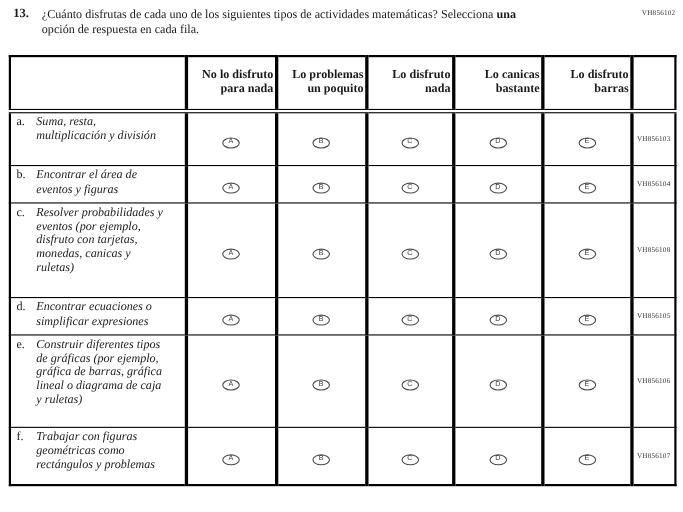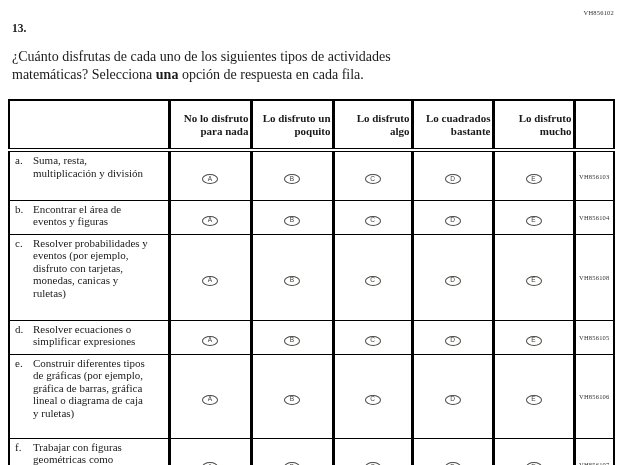--- a/index.html
+++ b/index.html
@@ -5,44 +5,44 @@
   * { margin:0; padding:0; box-sizing:border-box; }
   html,body { background:#fff; }
   body {
     width:621px; height:465px; position:relative; overflow:hidden;
     font-family:"Liberation Serif","DejaVu Serif",serif; color:#1a1a1a;
   }
   .form-code {
     position:absolute; top:9px; right:7px;
     font-size:6.5px; letter-spacing:.2px; color:#33332f;
   }
-  .question { display:flex; padding:22px 60px 0 12px;flex-direction:column; }
+  .question { display:flex; padding:6px 60px 0 12px; }
   .q-num { font-weight:bold; font-size:11.5px; flex:0 0 26px; }
-  .q-text { font-size:14px; line-height:1.3; width:432px; }
+  .q-text { font-size:11px; line-height:1.3; width:432px; }
   .q-text .bold { font-weight:bold; }
 
   table.matrix {
     border-collapse:collapse; table-layout:fixed;
     width:605px; margin:15px 0 0 8px;
     border:2px solid #000;
   }
   .matrix td, .matrix th { border:1px solid #000; }
   .matrix .vthick { border-left:3px solid #000; }
   .matrix thead th { border-bottom:4px double #000; }
   .matrix thead th {
     font-size:11px; font-weight:bold; line-height:1.18;
     text-align:right; vertical-align:middle; padding:2px 1px;
   }
   .label-cell {
     vertical-align:top; padding:2px 4px 2px 5px;
     font-size:11px; line-height:12.5px;
   }
   .label-inner { display:flex; }
   .row-letter { flex:0 0 18px; }
-  .row-text { width:118px; }
+  .row-text { width:118px;font-style:italic; }
   .bubble-cell { text-align:center; vertical-align:middle; }
   .bubble {
     display:inline-flex; align-items:center; justify-content:center;
     width:16px; height:10px; border:1px solid #4a4a46; border-radius:50%;
     font-family:"Liberation Sans","DejaVu Sans",sans-serif;
     font-size:6.5px; line-height:1; color:#3a3a36; background:#fff;
     cursor:pointer;
   }
   .code-cell {
     text-align:center; vertical-align:middle;
@@ -66,24 +66,24 @@
       <col style="width:82px">
     <col style="width:79px">
       <col style="width:81px">
       <col style="width:81px">
     <col style="width:40px">
   </colgroup>
   <thead>
     <tr style="height:50px">
       <th></th>
       <th class="vthick">No lo disfruto para nada</th>
-      <th class="vthick">Lo disfruto un poquito</th>
-      <th class="vthick">Lo disfruto algo</th>
-      <th class="vthick">Lo cuadrados bastante</th>
-      <th class="vthick">Lo disfruto mucho</th>
+      <th class="vthick">Lo problemas un poquito</th>
+      <th class="vthick">Lo disfruto nada</th>
+      <th class="vthick">Lo canicas bastante</th>
+      <th class="vthick">Lo disfruto barras</th>
       <th class="vthick"></th>
     </tr>
   </thead>
   <tbody>
     <tr style="height:50px">
       <td class="label-cell">
         <div class="label-inner">
           <span class="row-letter">a.</span>
           <span class="row-text">Suma, resta, multiplicación y división</span>
         </div>
@@ -120,21 +120,21 @@
       <td class="bubble-cell vthick"><span class="bubble">B</span></td>
       <td class="bubble-cell vthick"><span class="bubble">C</span></td>
       <td class="bubble-cell vthick"><span class="bubble">D</span></td>
       <td class="bubble-cell vthick"><span class="bubble">E</span></td>
       <td class="code-cell vthick">VH856108</td>
     </tr>
     <tr style="height:34px">
       <td class="label-cell">
         <div class="label-inner">
           <span class="row-letter">d.</span>
-          <span class="row-text">Resolver ecuaciones o simplificar expresiones</span>
+          <span class="row-text">Encontrar ecuaciones o simplificar expresiones</span>
         </div>
       </td>
       <td class="bubble-cell vthick"><span class="bubble">A</span></td>
       <td class="bubble-cell vthick"><span class="bubble">B</span></td>
       <td class="bubble-cell vthick"><span class="bubble">C</span></td>
       <td class="bubble-cell vthick"><span class="bubble">D</span></td>
       <td class="bubble-cell vthick"><span class="bubble">E</span></td>
       <td class="code-cell vthick">VH856105</td>
     </tr>
     <tr style="height:84px">

